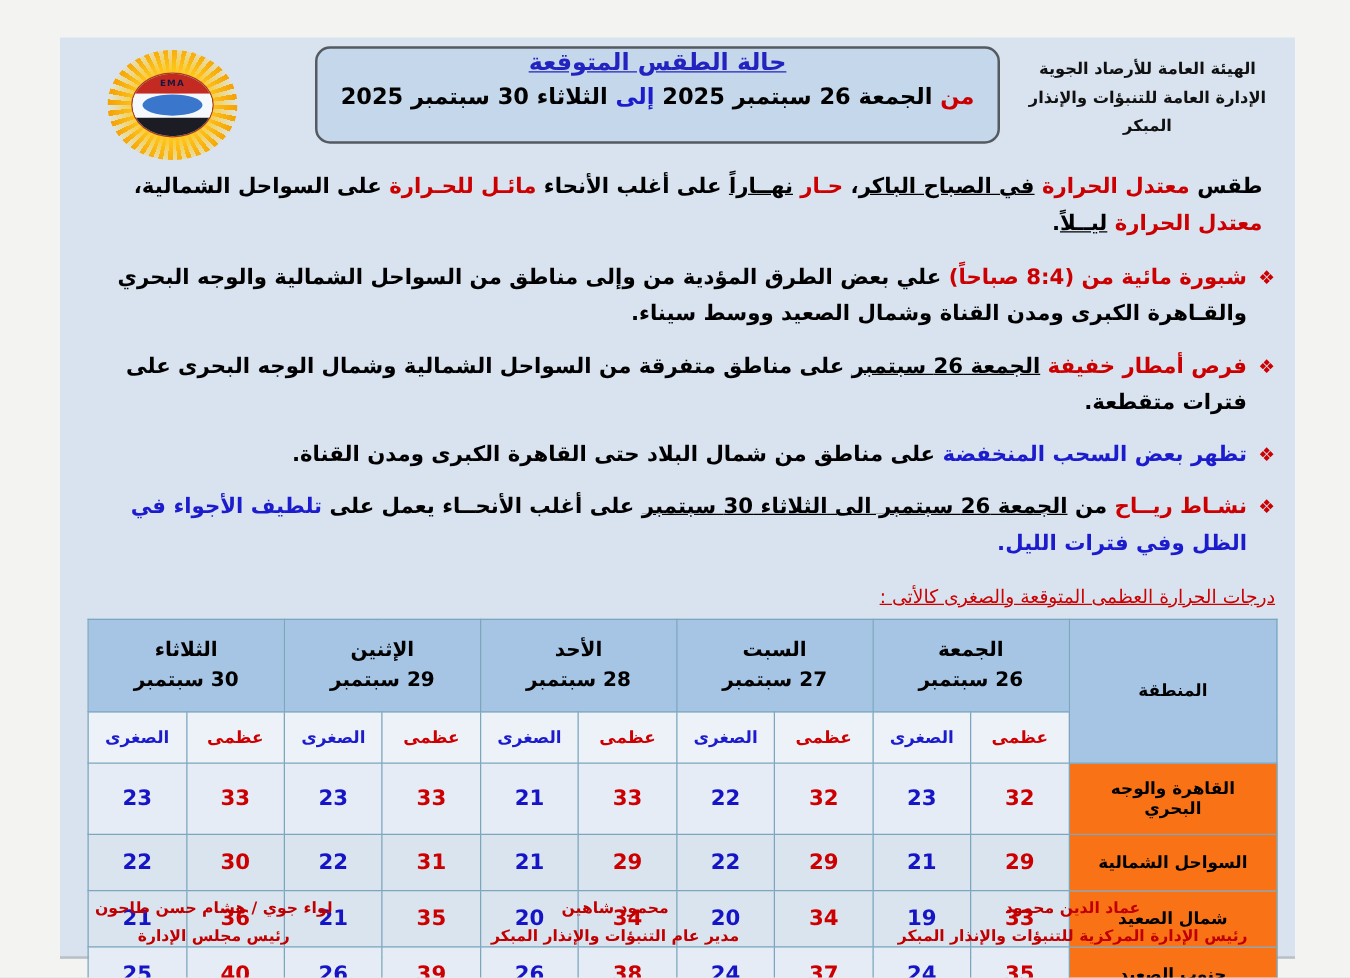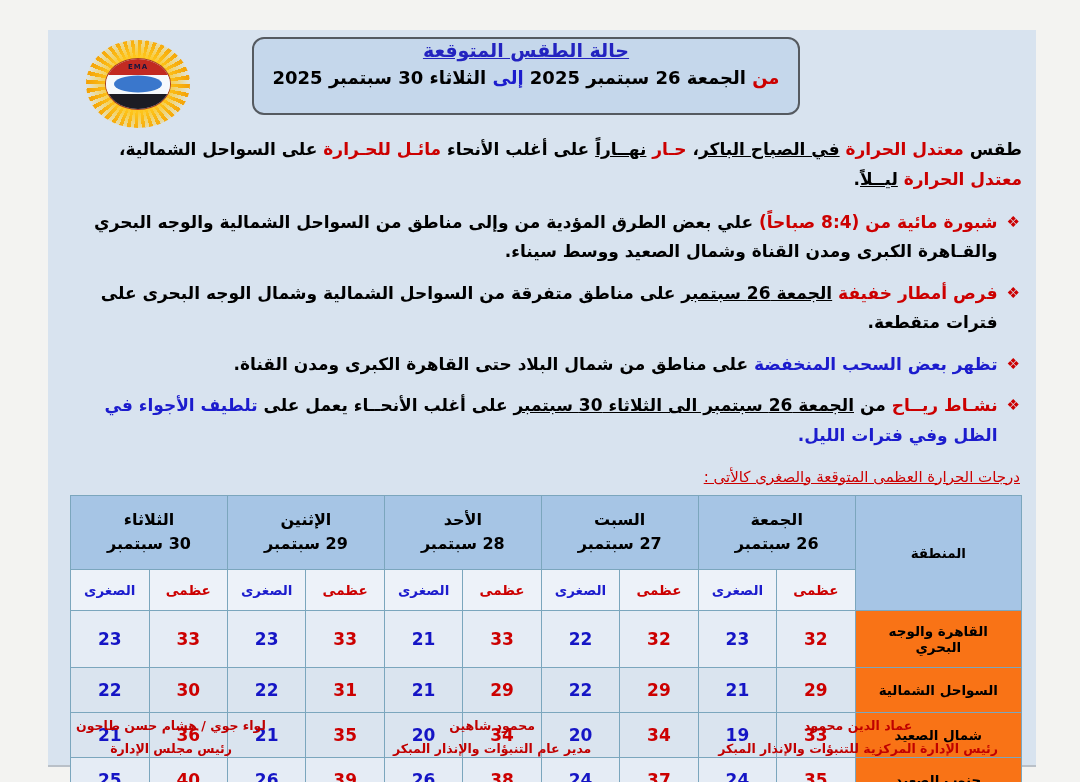--- a/index.html
+++ b/index.html
@@ -55,21 +55,21 @@
   .band-white { height:37%; background:#f6f9fc; position:relative; }
   .cloud {
     position:absolute; left:50%; top:48%; transform:translate(-50%,-50%);
     width:48px; height:17px; background:#3a77cc; border-radius:50%;
   }
   .band-black { height:31%; background:#1c1c24; }
   
   .content { position:absolute; top:104px; right:14px; left:22px; }
   .para {
     font-size:17px; font-weight:bold; color:#000; text-align:right;
-    line-height:1.78; margin:0 0 13px 0;
+    line-height:1.78; margin:0 12px 13px 0;
   }
   .sb { color:#000; }
   .sr { color:#cc0000; }
   .sc { color:#1c1ccd; }
   .su { color:#000; text-decoration:underline; }
   .bullet-row { display:flex; margin:0 2px 12px 0; }
   .bullet-marker {
     color:#cc0000; font-size:15px; font-weight:bold;
     margin-left:9px; line-height:1.9; flex:0 0 auto;
   }
@@ -119,20 +119,24 @@
     color:#c00000; font-weight:bold; font-size:12.5px;
     text-align:center; line-height:1.8;
   }
 </style>
 </head>
 <body>
 
 <div class="document">
 
   <div class="header">
+    <div class="org-block">
+      <div>الهيئة العامة للأرصاد الجوية</div>
+      <div>الإدارة العامة للتنبؤات والإنذار المبكر</div>
+    </div>
     <div class="title-box">
       <p class="title-line1">حالة الطقس المتوقعة</p>
       <p class="title-line2"><span class="w-red">من</span><span> الجمعة 26 سبتمبر 2025 </span><span class="w-blue">إلى</span><span> الثلاثاء 30 سبتمبر 2025</span></p>
     </div>
     <div class="logo">
       <div class="sun"></div>
       <div class="emblem">
         <div class="band-red">EMA</div>
         <div class="band-white">
           <div class="cloud"></div>

